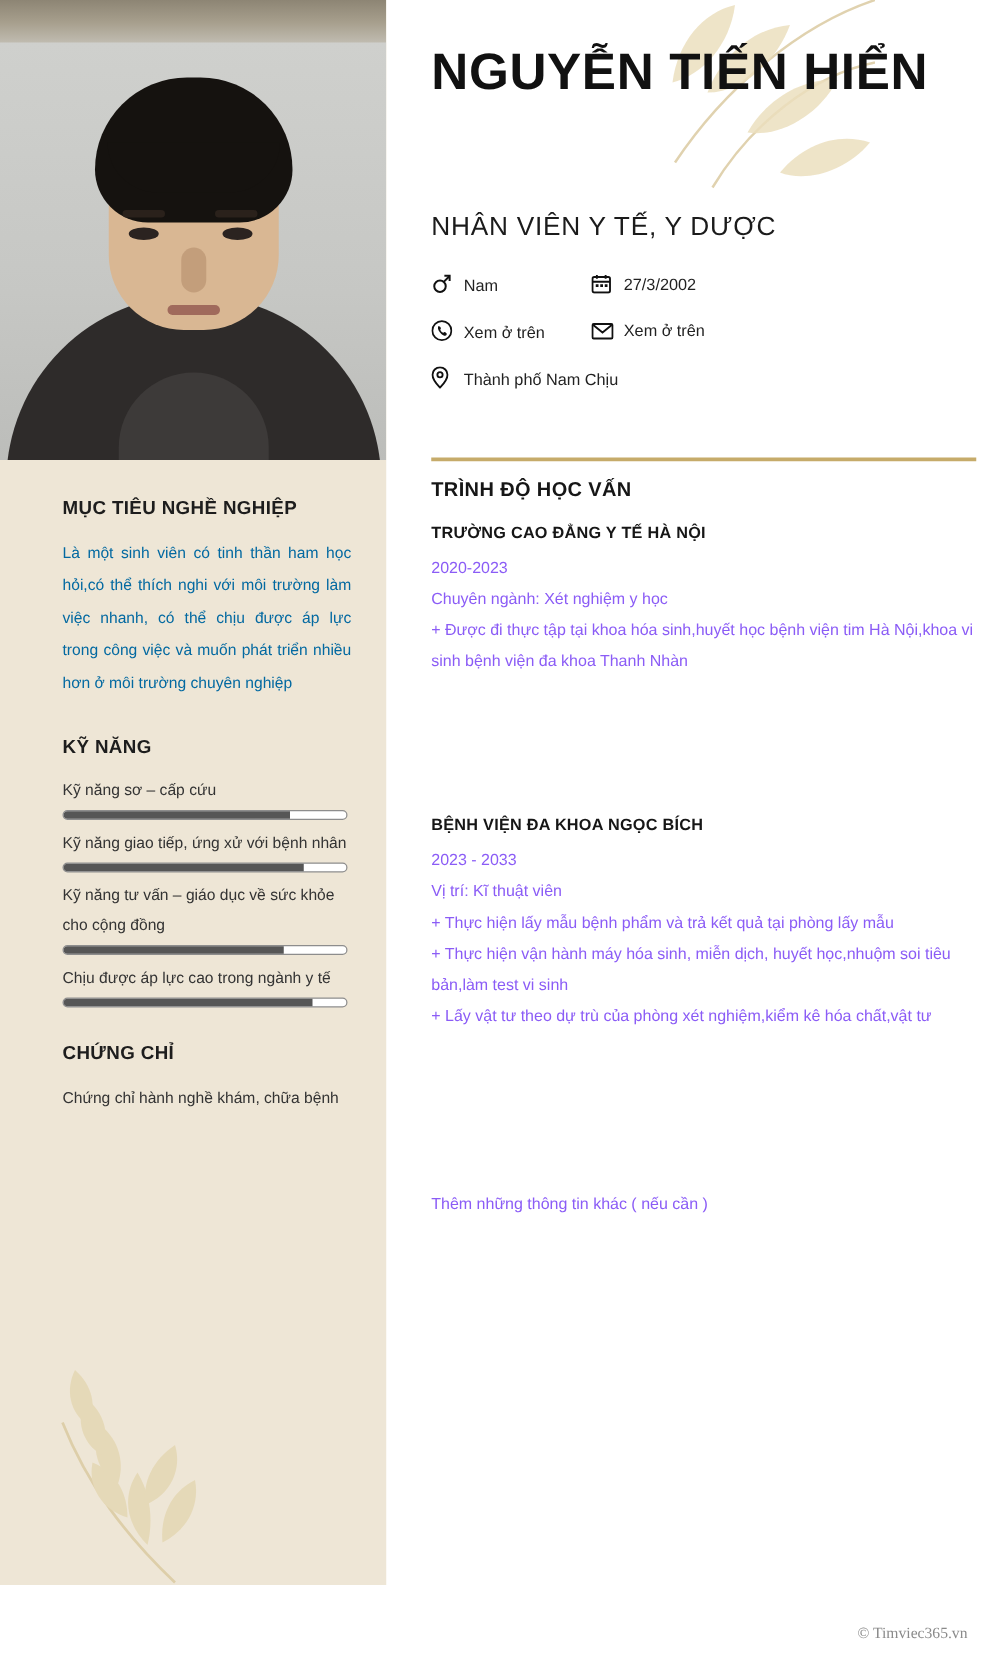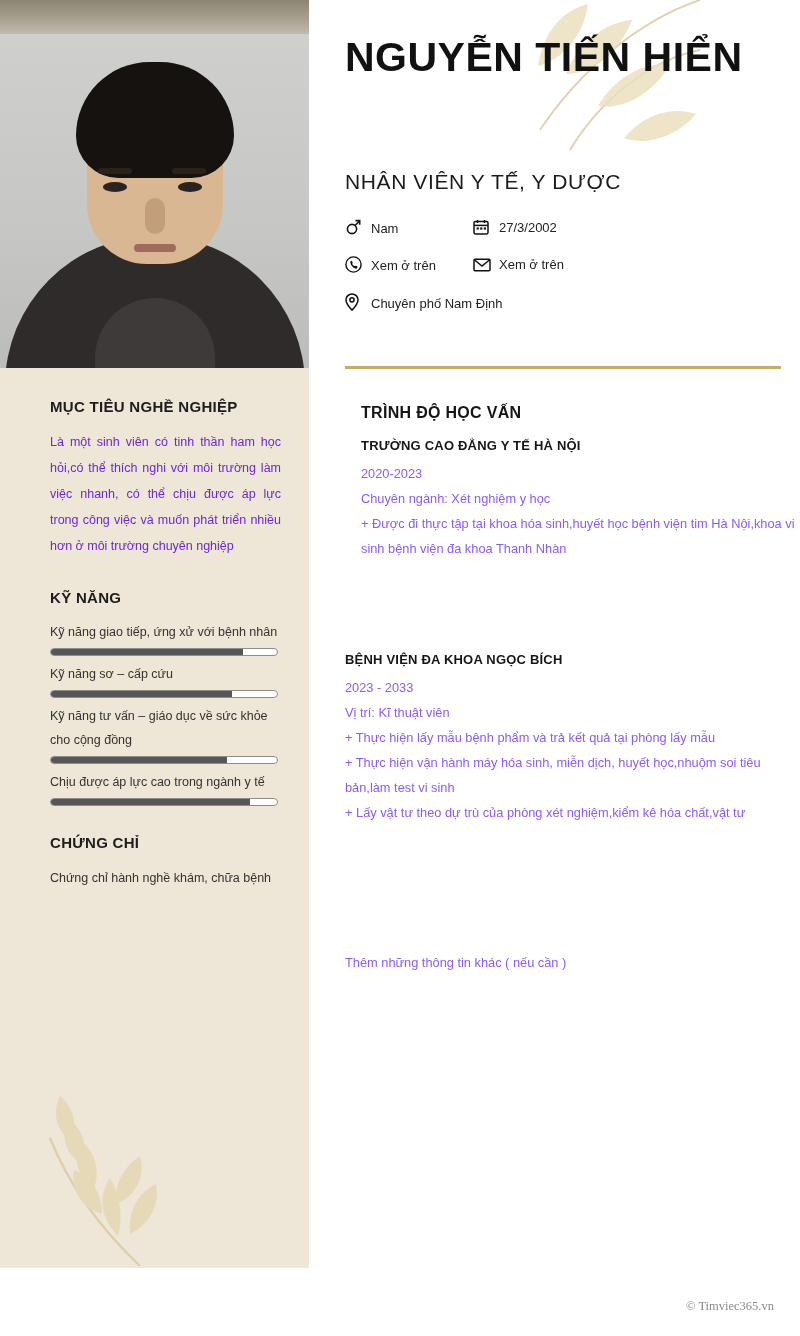--- a/index.html
+++ b/index.html
@@ -104,21 +104,21 @@
   .left-body { position: absolute; left: 0; top: 368px; width: 309px; padding: 30px 28px 0 50px; }
 
   .sec-title {
     font-size: 15px; font-weight: bold; letter-spacing: .3px;
     color: #1d1d1d; margin-bottom: 14px;
   }
   .sec-title.kn { margin-top: 30px; }
   .sec-title.cc { margin-top: 28px; }
 
   .objective {
-    font-size: 12.5px; line-height: 26px; color: #6d28d9; text-align: justify;
+    font-size: 12.5px; line-height: 26px; color: #0369a1; text-align: justify;
     max-width: 238px;
   }
 
   .skill { margin-bottom: 6px; }
   .skill-name {
     font-size: 12.5px; line-height: 24px; color: #333; max-width: 238px;
   }
   .bar {
     position: relative; width: 228px; height: 8px;
     border: 1px solid #8d8d8d; border-radius: 5px; background: #fff; margin-top: 4px;
@@ -162,21 +162,21 @@
     font-size: 16px; font-weight: bold; color: #161616; letter-spacing: .3px;
     margin-bottom: 16px;
   }
   .rsec h3 {
     font-size: 13px; font-weight: bold; color: #161616; letter-spacing: .2px;
     margin-bottom: 8px;
   }
   .rsec p {
     font-size: 12.8px; line-height: 25px; color: #8b5cf6;
   }
-  #edu { top: 404px; margin-left: 16px; }
+  #edu { top: 384px; }
   #exp { top: 652px; }
   #extra { top: 950px; }
 
   .footer {
     position: absolute; right: 26px; bottom: 22px;
     font-size: 12.5px; color: #8a8a8a; font-family: "Liberation Serif", serif;
   }
 </style>
 </head>
 <body>
@@ -202,29 +202,29 @@
     </div>
 
     <div class="left-body">
 
       <div class="sec-title">MỤC TIÊU NGHỀ NGHIỆP</div>
       <div class="objective">Là một sinh viên có tinh thần ham học hỏi,có thể thích nghi với môi trường làm việc nhanh, có thể chịu được áp lực trong công việc và muốn phát triển nhiều hơn ở môi trường chuyên nghiệp</div>
 
       <div class="sec-title kn">KỸ NĂNG</div>
 
       <div class="skill">
+        <div class="skill-name">Kỹ năng sơ – cấp cứu</div>
+        <div class="bar">
+            <i style="width:80%"></i>
+          </div>
+      </div>
+      <div class="skill">
         <div class="skill-name">Kỹ năng giao tiếp, ứng xử với bệnh nhân</div>
         <div class="bar">
             <i style="width:85%"></i>
-          </div>
-      </div>
-      <div class="skill">
-        <div class="skill-name">Kỹ năng sơ – cấp cứu</div>
-        <div class="bar">
-            <i style="width:80%"></i>
           </div>
       </div>
       <div class="skill">
         <div class="skill-name">Kỹ năng tư vấn – giáo dục về sức khỏe cho cộng đồng</div>
         <div class="bar">
             <i style="width:78%"></i>
           </div>
       </div>
       <div class="skill">
         <div class="skill-name">Chịu được áp lực cao trong ngành y tế</div>
@@ -316,21 +316,21 @@
       </div>
 
       <div class="crow">
         <div class="citem">
           <span class="ico">
             <svg width="14" height="18" viewBox="0 0 14 18">
                 <path d="M7 .9 C3.7.9 1 3.5 1 6.8 C1 11 7 17.1 7 17.1 S13 11 13 6.8 C13 3.5 10.3.9 7 .9Z" fill="none" stroke="#111" stroke-width="1.5"></path>
                 <circle cx="7" cy="6.8" r="2.1" fill="none" stroke="#111" stroke-width="1.5"></circle>
               </svg>
           </span>
-          <span>Chuyên phố Nam Định</span>
+          <span>Thành phố Nam Chịu</span>
         </div>
       </div>
     </div>
 
     <div class="divider"></div>
 
     <div class="rsec" id="edu">
       <h2>TRÌNH ĐỘ HỌC VẤN</h2>
       <h3>TRƯỜNG CAO ĐẲNG Y TẾ HÀ NỘI</h3>
       <p>2020-2023</p>

